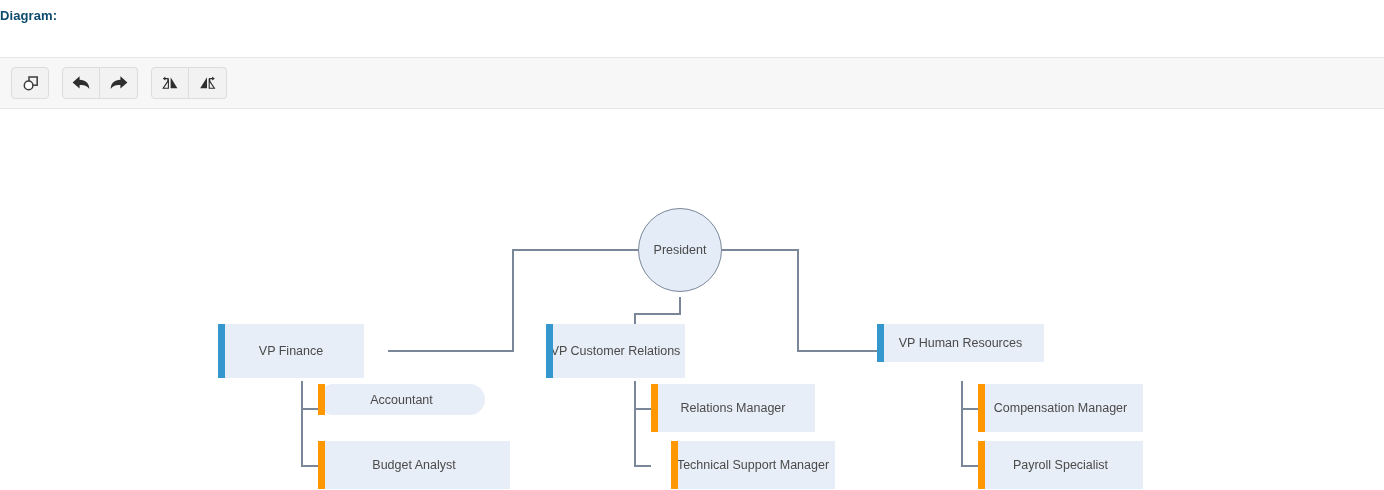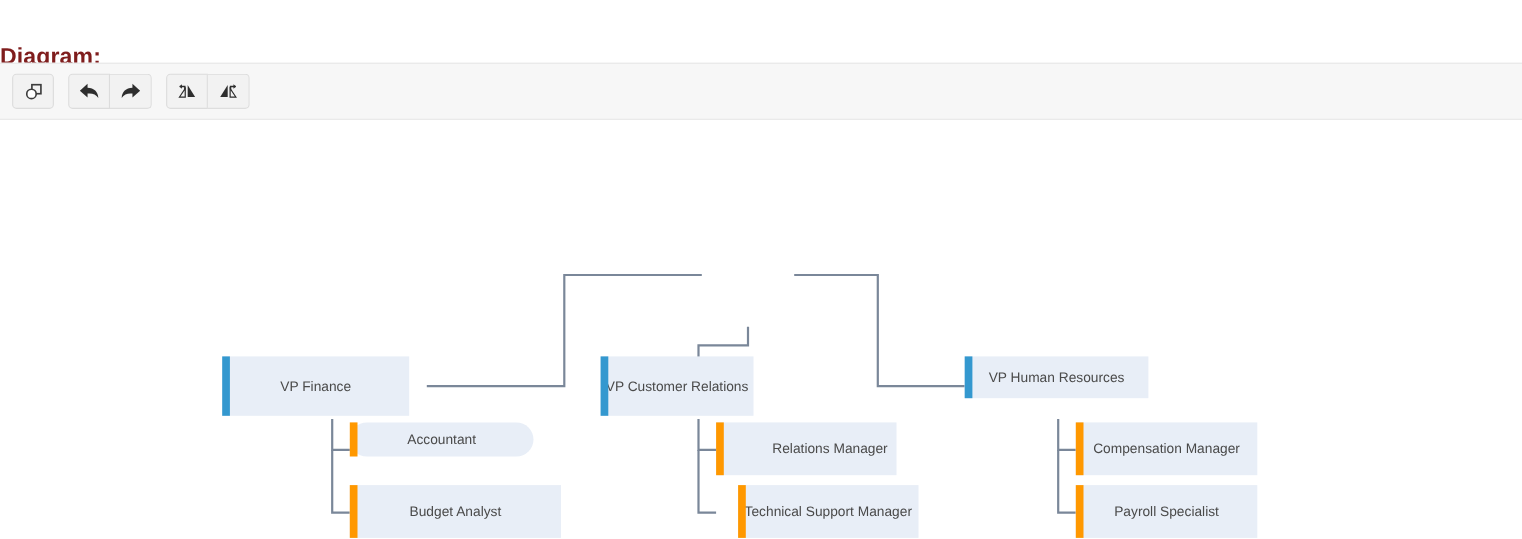--- a/index.html
+++ b/index.html
@@ -14,25 +14,24 @@
     height: 490px;
     overflow: hidden;
     background: #ffffff;
   }
 
   
   #page-title {
     position: absolute;
     left: 0px;
     top: 8px;
-    font-size: 21px;
+    font-size: 13px;
     font-weight: bold;
-    color: #7f1d1d;
+    color: #0c4a6e;
     letter-spacing: 0.1px;
-    margin-top: 32px;
   }
 
   
   #toolbar {
     position: absolute;
     left: 0px;
     top: 57px;
     width: 1384px;
     height: 52px;
     background: #f7f7f7;
@@ -204,39 +203,42 @@
         <path d="M302,300 L302,357 L318,357"></path>
 
         <path d="M635,272 L635,300 L651,300"></path>
         <path d="M635,300 L635,357 L651,357"></path>
 
         <path d="M962,272 L962,300 L978,300"></path>
         <path d="M962,300 L962,357 L978,357"></path>
       </g>
     </svg>
 
-
-    <div class="node" style="left:202px; top:215px; width:170px; height:54px;">
+    <div class="node-circle" style="left:638px; top:99px; width:84px; height:84px;">
+      <span class="node-label">President</span>
+    </div>
+
+    <div class="node" style="left:218px; top:215px; width:146px; height:54px;">
       <span class="accent accent-blue"></span>
       <span class="node-label">VP Finance</span>
     </div>
     <div class="node" style="left:318px; top:275px; width:167px; height:31px;border-radius:20px;">
       <span class="accent accent-orange"></span>
       <span class="node-label">Accountant</span>
     </div>
     <div class="node" style="left:318px; top:332px; width:192px; height:48px;">
       <span class="accent accent-orange"></span>
       <span class="node-label">Budget Analyst</span>
     </div>
 
     <div class="node" style="left:546px; top:215px; width:139px; height:54px;">
       <span class="accent accent-blue"></span>
       <span class="node-label">VP Customer Relations</span>
     </div>
-    <div class="node" style="left:651px; top:275px; width:164px; height:48px;justify-content:flex-end;">
+    <div class="node" style="left:651px; top:275px; width:164px; height:48px;">
       <span class="accent accent-orange"></span>
       <span class="node-label">Relations Manager</span>
     </div>
     <div class="node" style="left:651px; top:332px; width:164px; height:48px;margin-left:20px;">
       <span class="accent accent-orange"></span>
       <span class="node-label">Technical Support Manager</span>
     </div>
 
     <div class="node" style="left:877px; top:215px; width:167px; height:38px;">
       <span class="accent accent-blue"></span>

